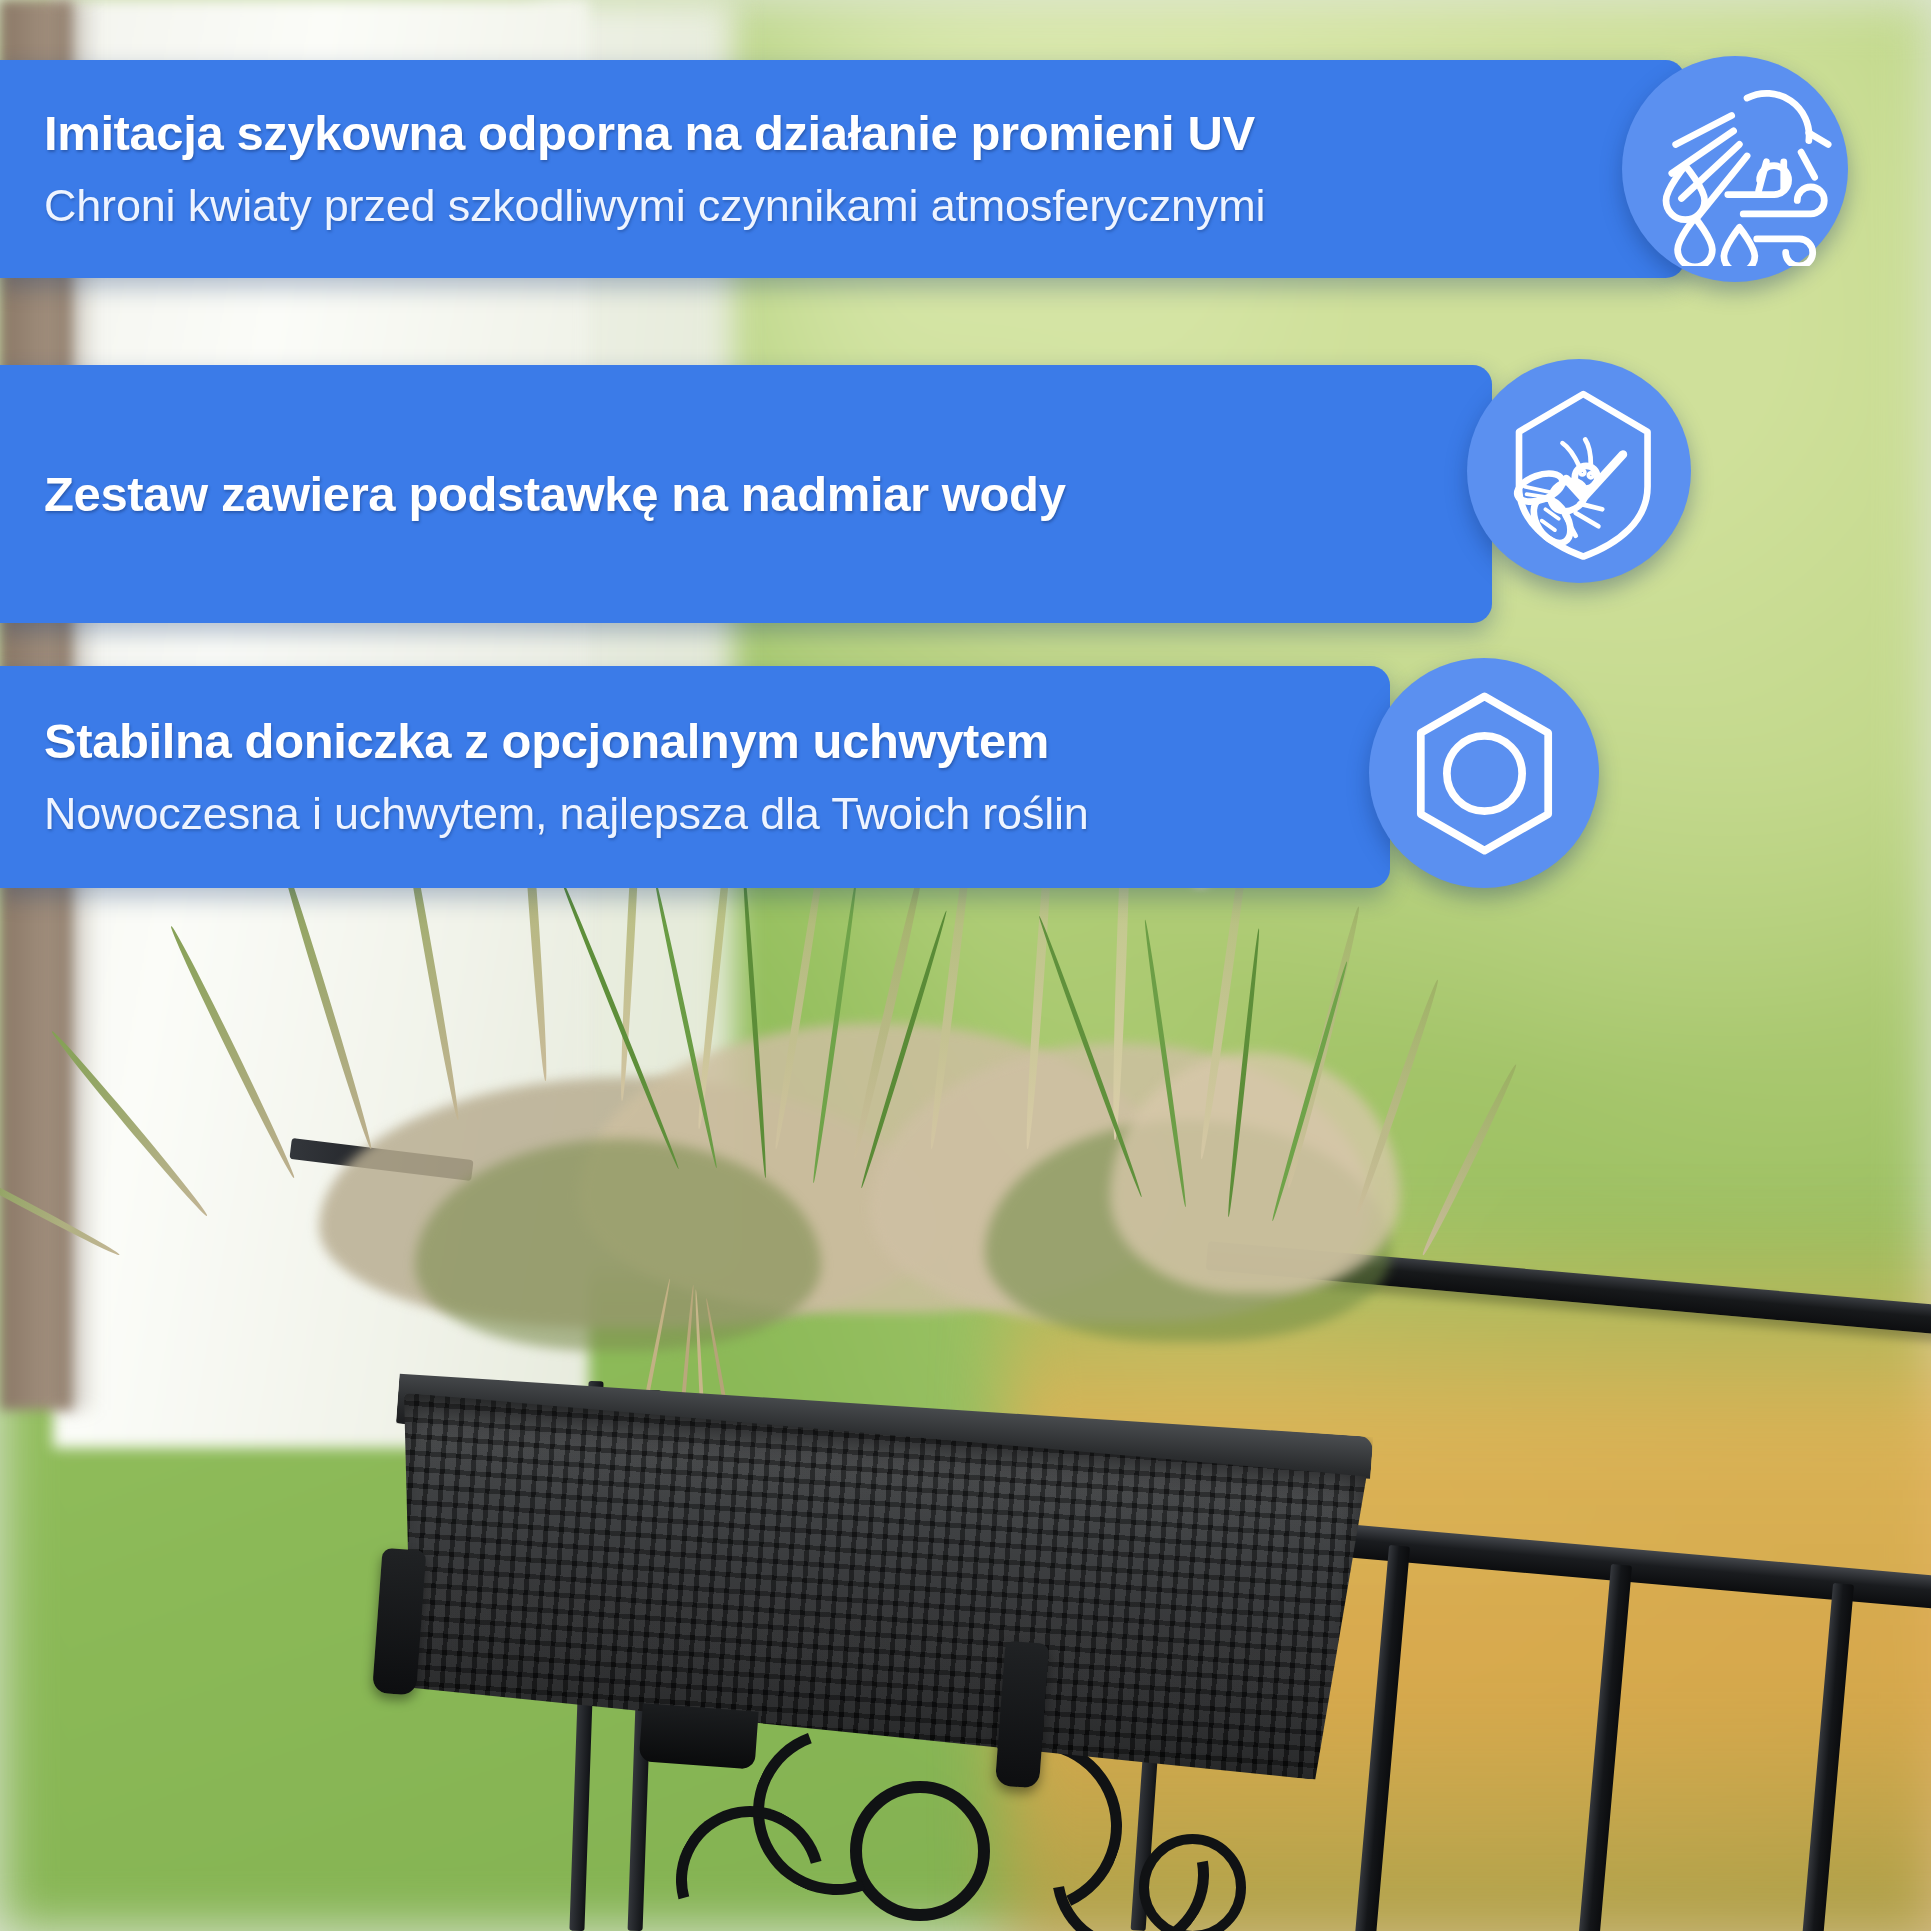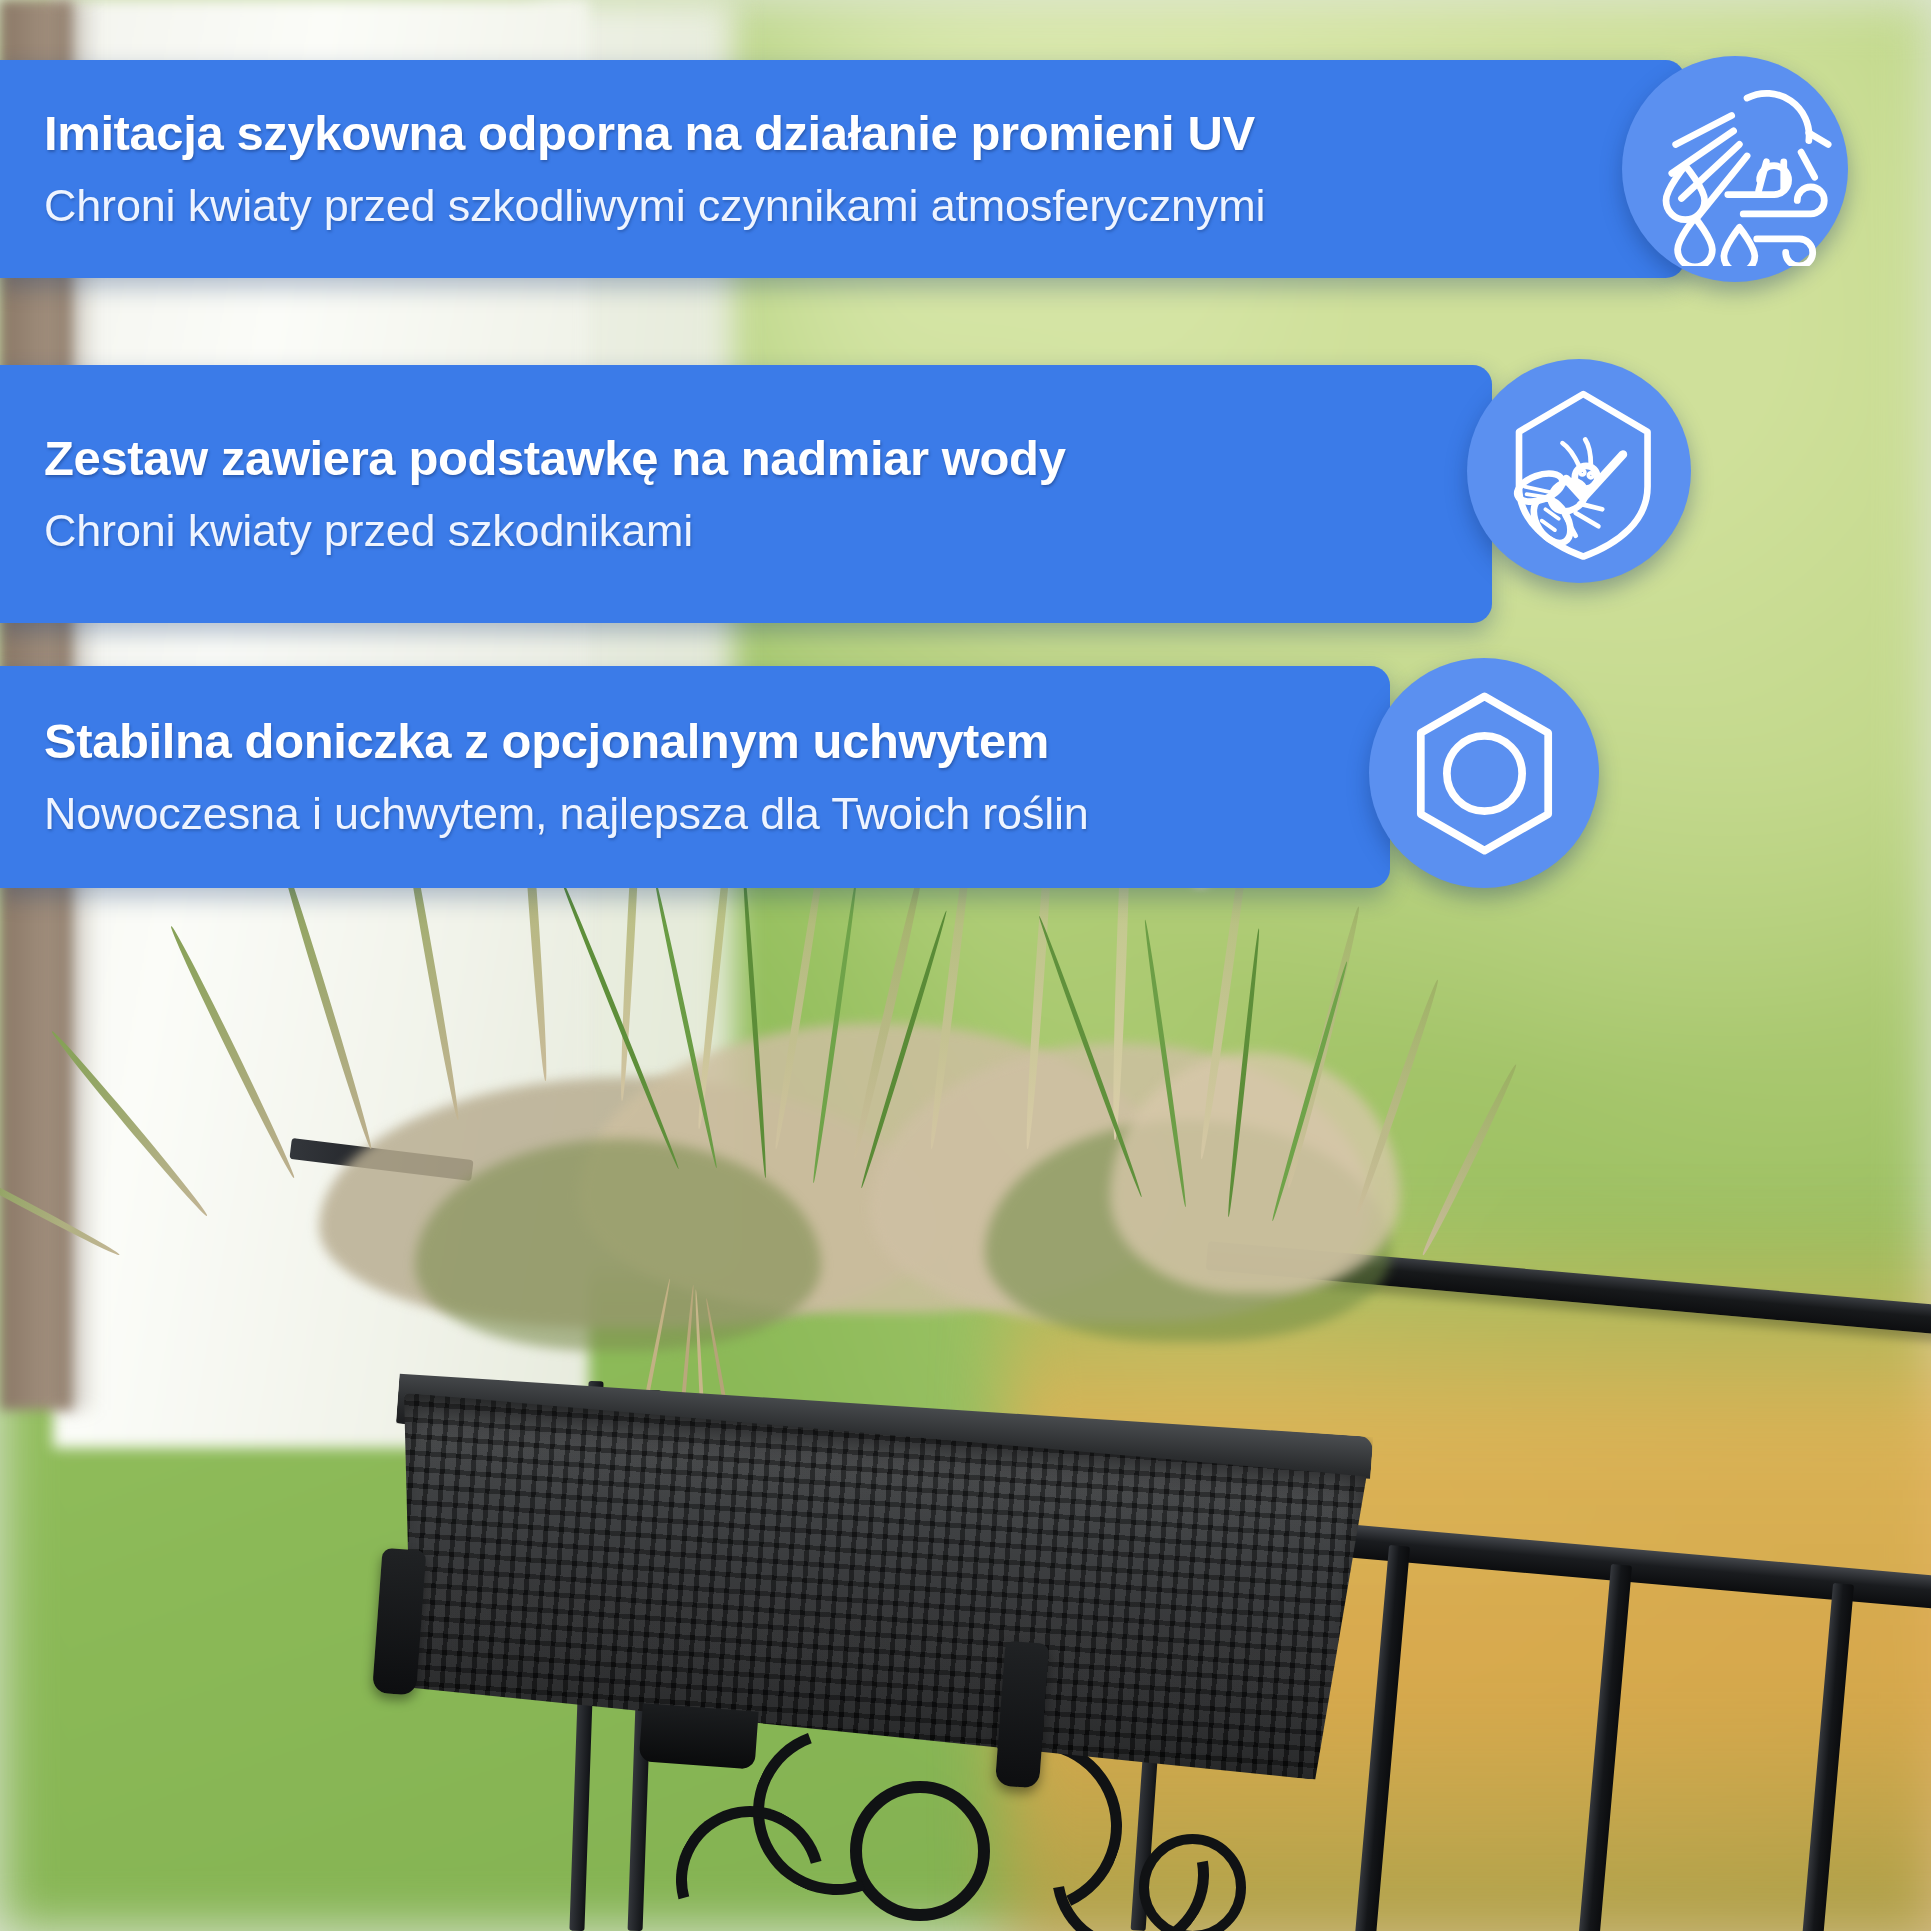--- a/index.html
+++ b/index.html
@@ -353,21 +353,20 @@
 
       <path d="M92 126 h48 a15 15 0 1 0 -15 -15"></path>
       <path d="M108 146 h70 a14 14 0 1 0 -14 -14"></path>
       <path d="M122 172 h44 a14 14 0 1 1 -14 14"></path>
     </svg>
   </div>
 
   <div class="banner" id="banner2">
     <div class="banner-text">
       <div class="banner-title">Zestaw zawiera podstawkę na nadmiar wody</div>
-      <div class="banner-sub">Chroni kwiaty przed szkodnikami</div>
     </div>
   </div>
   <div class="badge" id="badge2">
     <svg viewBox="0 0 200 200" width="189" height="189" fill="none" stroke="#ffffff" stroke-width="7" stroke-linecap="round" stroke-linejoin="round">
 
       <path d="M104 18 L172 58 L172 116 C172 152 142 176 104 190 C66 176 36 152 36 116 L36 58 Z"></path>
 
       <path d="M86 108 L104 128 L146 82" stroke-width="9"></path>
 
       <ellipse cx="88" cy="126" rx="19" ry="15" transform="rotate(-28 88 126)"></ellipse>

